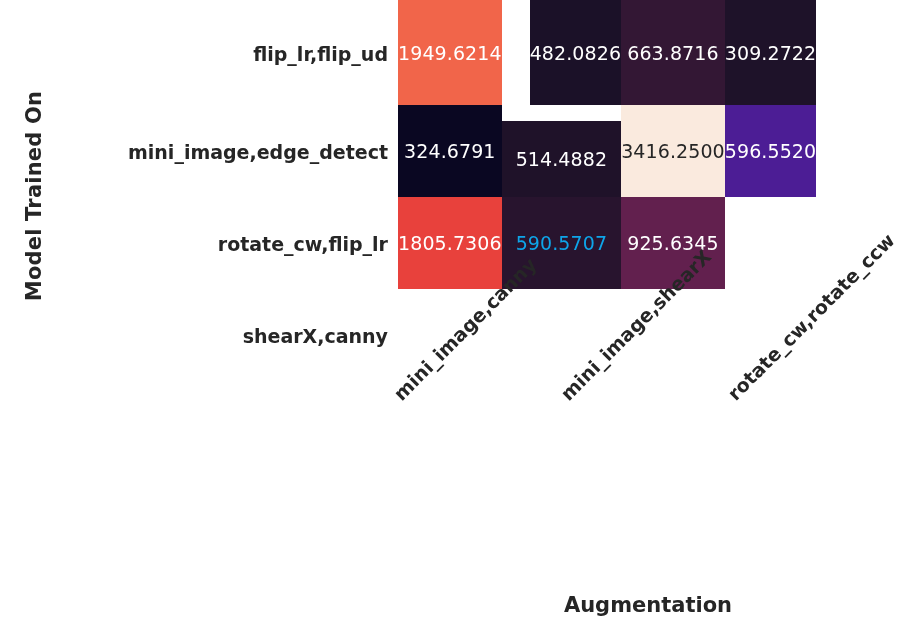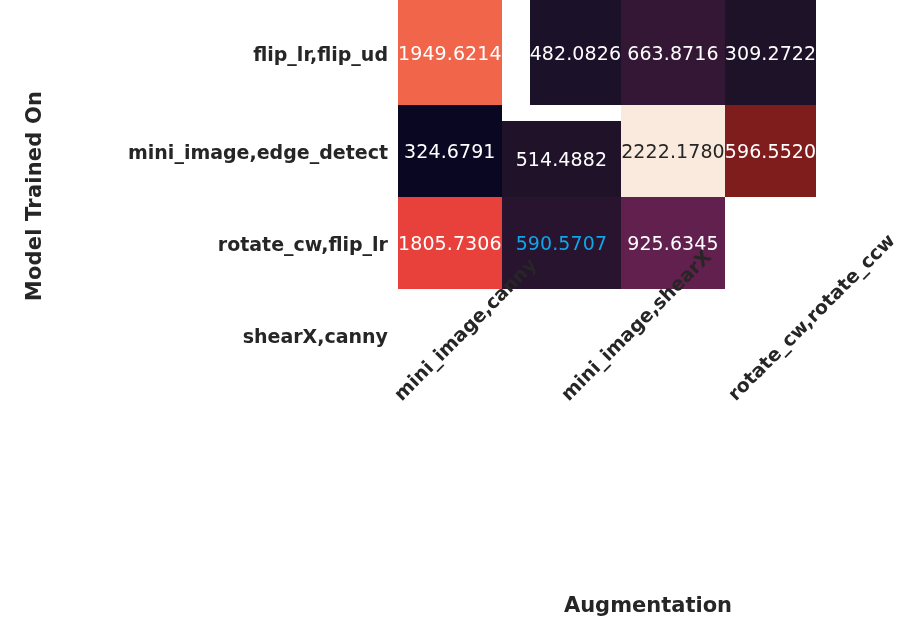--- a/index.html
+++ b/index.html
@@ -126,22 +126,22 @@
 
   <div id="heatmap">
     <div class="cell" style="background-color: rgb(241, 101, 74); color: rgb(255, 255, 255);">1949.6214</div>
     <div class="cell" style="background-color: rgb(27, 17, 40); color: rgb(255, 255, 255); margin-left: 28px;">482.0826</div>
     <div class="cell" style="background-color: rgb(51, 23, 52); color: rgb(255, 255, 255);">663.8716</div>
 
     <div class="cell" style="background-color: rgb(30, 18, 41); color: rgb(255, 255, 255);">309.2722</div>
     <div class="cell" style="background-color: rgb(10, 7, 34); color: rgb(255, 255, 255);">324.6791</div>
     <div class="cell" style="background-color: rgb(31, 18, 41); color: rgb(255, 255, 255); margin-top: 16px;">514.4882</div>
 
-    <div class="cell" style="background-color: rgb(250, 234, 222); color: rgb(38, 38, 38);">2222.1780</div>
-    <div class="cell" style="background-color: #7f1d1d; color: rgb(255, 255, 255);">596.5520</div>
+    <div class="cell" style="background-color: rgb(250, 234, 222); color: rgb(38, 38, 38);">3416.2500</div>
+    <div class="cell" style="background-color: #4c1d95; color: rgb(255, 255, 255);">596.5520</div>
 
     <div class="cell" style="background-color: rgb(232, 65, 60); color: rgb(255, 255, 255);">1805.7306</div>
     <div class="cell" style="background-color: rgb(40, 20, 46); color: #0ea5e9;">590.5707</div>
     <div class="cell" style="background-color: rgb(98, 32, 78); color: rgb(255, 255, 255);">925.6345</div>
   </div>
 
   <div id="xtick-wrap">
     <div class="xtick" style="left:-9px;">mini_image,canny</div>
     <div class="xtick" style="left:158px;">mini_image,shearX</div>
     <div class="xtick" style="left:325px;">rotate_cw,rotate_ccw</div>

